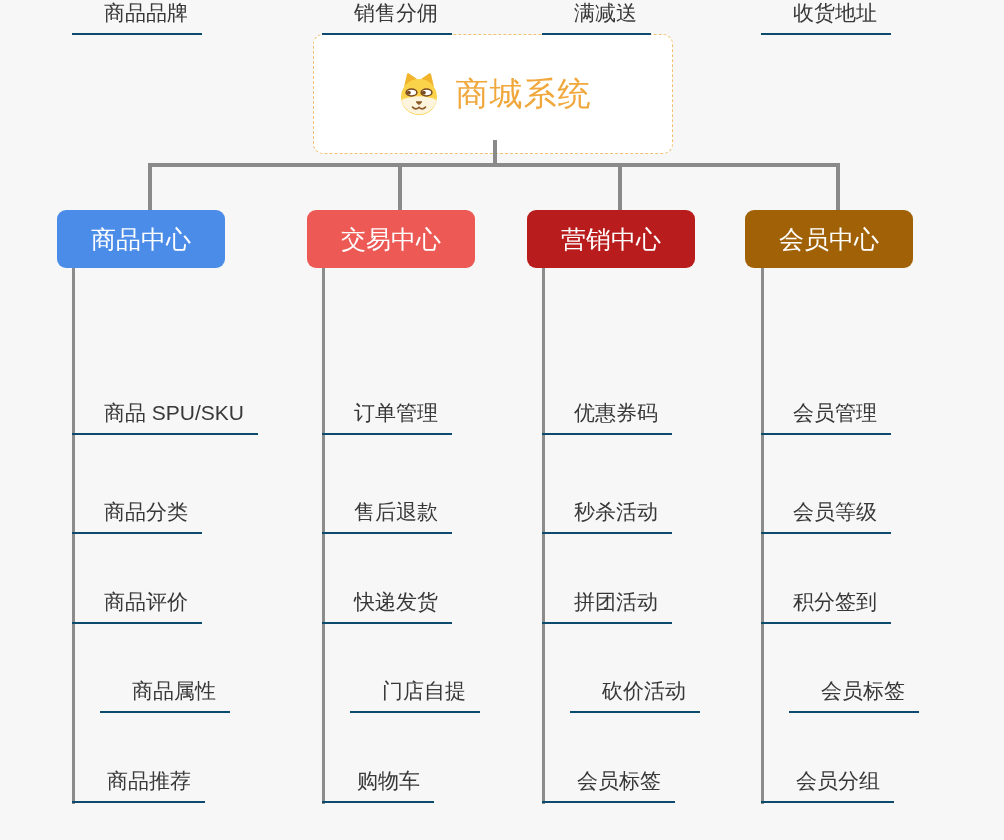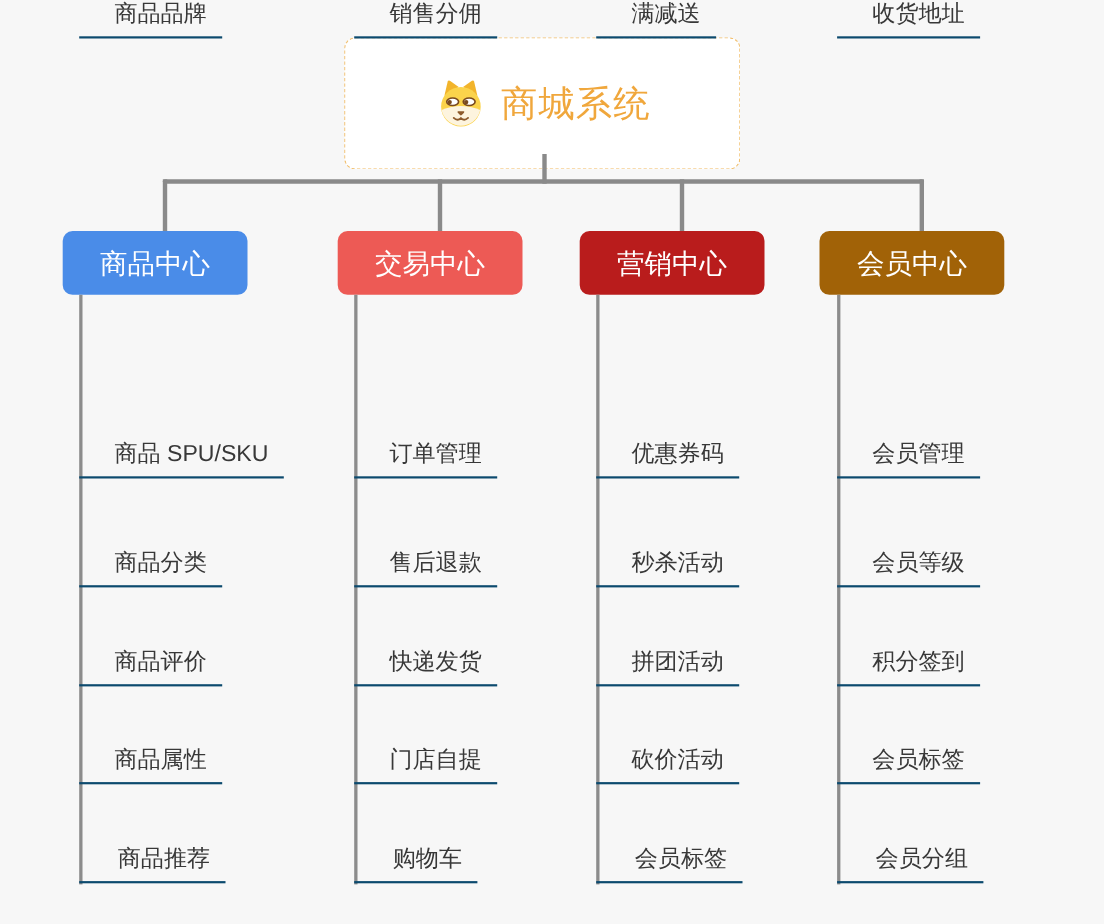--- a/index.html
+++ b/index.html
@@ -63,21 +63,21 @@
     position: absolute; left: 0;
     padding: 0 14px 7px 32px;
     border-bottom: 2px solid #0c4a6e;
     font-size: 21px; line-height: 26px; color: #383838;
     white-space: nowrap; cursor: default;
   }
   .leaf:nth-of-type(1) { top: 320px; }
   .leaf:nth-of-type(2) { top: 400px; }
   .leaf:nth-of-type(3) { top: 499px; }
   .leaf:nth-of-type(4) { top: 589px; }
-  .leaf:nth-of-type(5) { top: 678px; }
+  .leaf:nth-of-type(5) { top: 678px; margin-left: 28px; }
   .leaf:nth-of-type(6) { top: 768px; padding-left: 35px; }
 </style>
 </head>
 <body>
 
 <div class="canvas">
 
   <div class="root-node">
     <svg class="dog-icon" viewBox="0 0 48 46">
 

